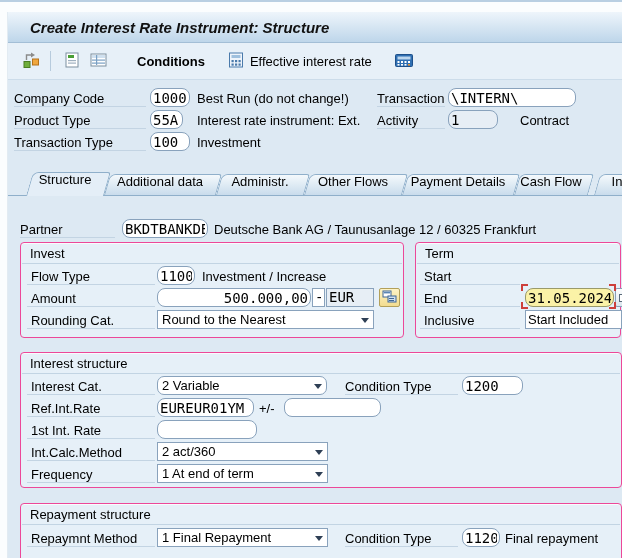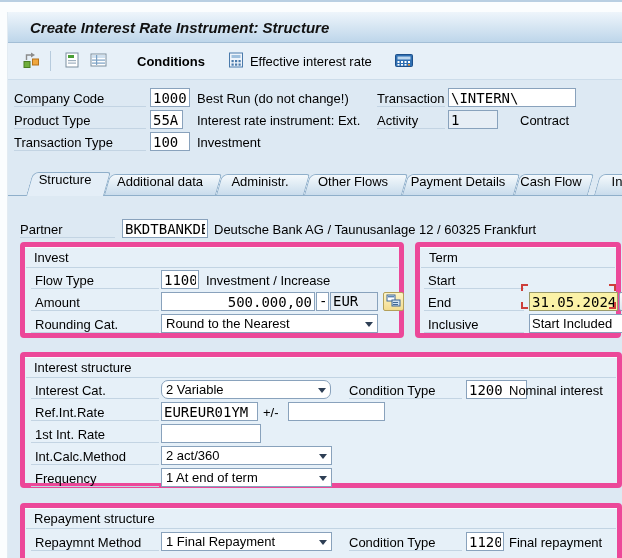--- a/index.html
+++ b/index.html
@@ -32,38 +32,38 @@
 
   .lbl { position:absolute; white-space:nowrap; }
   .txt { position:absolute; white-space:nowrap; }
   .ul  { position:absolute; height:1px; background:#c3d4e3; }
 
   .inp {
     position:absolute; height:19px; background:#fff;
     border:1px solid #89a2bc; font-family:"DejaVu Sans Mono", monospace;
     font-size:14px; padding:0 2px; color:#000; line-height:17px;
   }
-  input.inp { outline:none; }
+  input.inp { outline:none;border-radius:8px; }
   .inp.right { text-align:right; }
   .inp.ro { background:#e7eef5; }
   .inp.focus { background:#fbf2a7; border-color:#9a9a6a; }
   .sans { font-family:"Liberation Sans", sans-serif; font-size:13px; }
 
   .dd {
     position:absolute; height:19px; background:#fff; border:1px solid #89a2bc;
     font-size:13px; line-height:17px; padding:0 16px 0 4px; white-space:nowrap; overflow:hidden;
   }
   .dd::after {
     content:""; position:absolute; right:4px; top:7px; width:0; height:0;
     border-left:4px solid transparent; border-right:4px solid transparent;
     border-top:5px solid #2e3f55;
   }
 
   .box {
-    position:absolute; border:5px solid #ec4899; border-radius:4px;
+    position:absolute; border:1px solid #ec4899; border-radius:4px;
     background:#e6f0f8; box-shadow:inset 0 1px 0 rgba(255,255,255,.75);
   }
   .boxhdr { position:absolute; left:9px; top:3px; white-space:nowrap; }
   .hdrline { position:absolute; left:1px; right:1px; top:20px; height:1px; background:#c2d4e3; }
 
   .tabline { position:absolute; left:8px; top:195px; width:614px; height:1px; background:#8fafca; z-index:1; }
   .tab {
     position:absolute; top:174px; height:21px; z-index:1;
     display:flex; align-items:flex-start; justify-content:center; cursor:default;
   }
@@ -287,21 +287,20 @@
   <div class="focusframe" style="left:521px; top:284px; width:95px; height:25px;"></div>
 
   <div class="box" style="left:20px; top:352px; width:602px; height:136px;">
     <span class="boxhdr">Interest structure</span>
     <div class="hdrline"></div>
 
     <span class="lbl" style="left:10px; top:26px;">Interest Cat.</span>
     <div class="dd" style="left:136px; top:23px; width:170px;border-radius:7px;">2 Variable</div>
     <span class="lbl" style="left:324px; top:26px;">Condition Type</span>
     <input class="inp" style="left: 441px; top: 23px; width: 61px;" value="1200">
-    <span class="txt" style="left:484px; top:26px;">Nominal interest</span>
     <div class="ul" style="left:6px; top:41px; width:128px;"></div>
     <div class="ul" style="left:324px; top:41px; width:113px;"></div>
 
     <span class="lbl" style="left:10px; top:48px;">Ref.Int.Rate</span>
     <input class="inp" style="left: 136px; top: 45px; width: 97px;" value="EUREUR01YM">
     <span class="txt" style="left:238px; top:48px;">+/-</span>
     <input class="inp" style="left: 263px; top: 45px; width: 97px;" value="">
     <div class="ul" style="left:6px; top:63px; width:128px;"></div>
 
     <span class="lbl" style="left:10px; top:70px;">1st Int. Rate</span>

